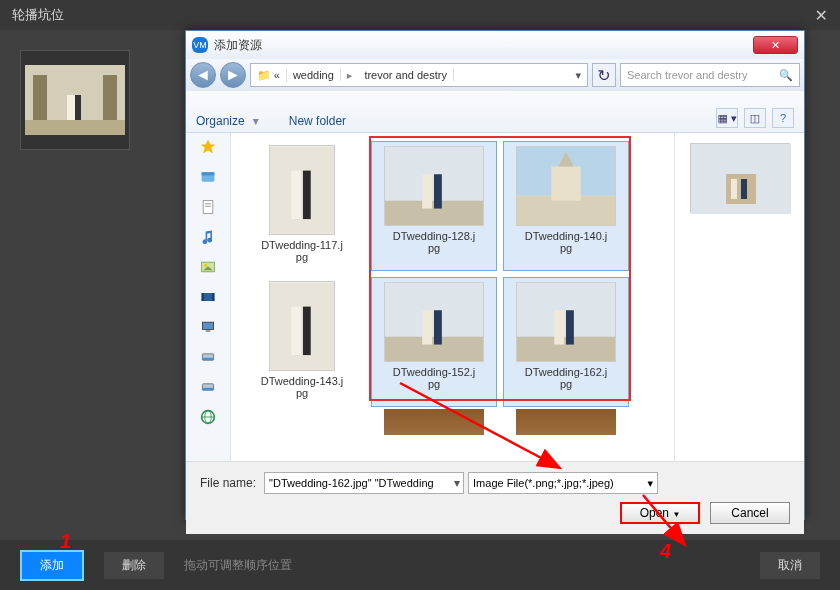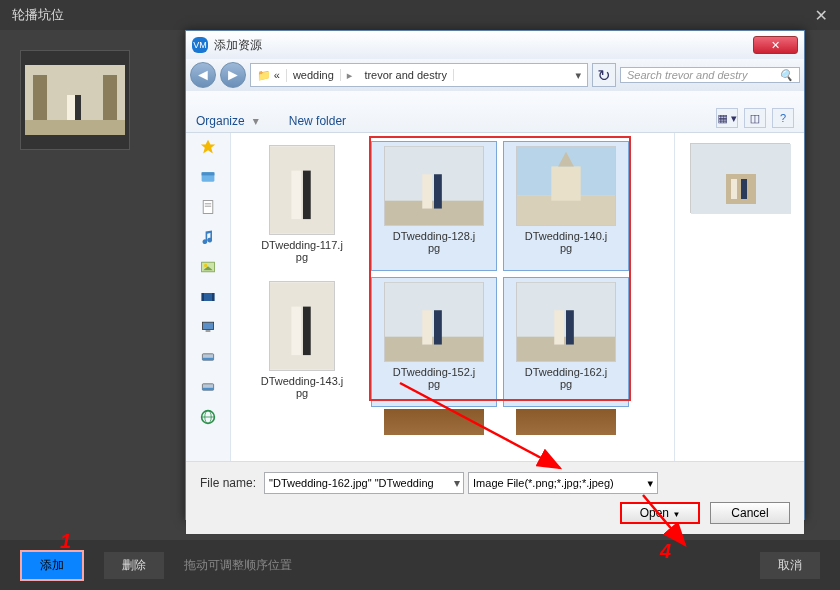--- a/index.html
+++ b/index.html
@@ -6,38 +6,38 @@
 body{width:840px;height:590px;background:#2a2a2a;overflow:hidden;position:relative}
 .outer-panel{position:absolute;inset:0;background:#404040}
 .outer-header{height:30px;background:#383838;color:#ddd;font-size:13px;display:flex;align-items:center;padding:0 12px;justify-content:space-between}
 .outer-close{color:#ccc;font-size:16px;cursor:pointer}
 .outer-body{position:absolute;top:30px;left:0;right:0;bottom:50px;padding:20px}
 .thumb-area{display:flex;gap:10px}
 .thumb{width:110px;height:100px;border:1px solid #555;background:#333;display:flex;align-items:center;justify-content:center}
 .thumb svg{width:100px;height:70px}
 .outer-footer{position:absolute;bottom:0;left:0;right:0;height:50px;background:#353535;display:flex;align-items:center;padding:0 20px;gap:20px}
 .btn{padding:5px 18px;font-size:12px;border:none;cursor:pointer}
-.btn-blue{background:#0a84ff;color:#000000;border:2px solid #fca5a5}
+.btn-blue{background:#0a84ff;color:#ffffff;border:2px solid #7dd3fc}
 .btn-dark{background:#444;color:#ddd}
 .hint{color:#888;font-size:12px;}
 .spacer{flex:1}
 .red-num{position:absolute;color:red;font-size:20px;font-weight:bold;font-style:italic}
 
 
 .dlg{position:absolute;left:185px;top:30px;width:620px;height:490px;background:#fff;border:1px solid #5b7ea6;box-shadow:0 0 10px rgba(0,0,0,.5)}
 .dlg-title{height:28px;background:linear-gradient(#fff,#e8eef7);display:flex;align-items:center;padding:0 6px;font-size:12px;color:#333}
 .dlg-icon{width:16px;height:16px;background:#1976d2;color:#fff;font-size:9px;display:flex;align-items:center;justify-content:center;margin-right:6px;border-radius:6px}
 .dlg-close{margin-left:auto;width:45px;height:18px;background:linear-gradient(#e67,#c23);border:1px solid #933;border-radius:3px;display:flex;align-items:center;justify-content:center;color:#fff;font-size:11px}
 .nav-row{height:32px;background:linear-gradient(#f4f7fb,#e2e9f3);display:flex;align-items:center;padding:4px;gap:4px}
 .nav-btn{width:26px;height:26px;border-radius:50%;background:linear-gradient(#9db8d8,#6a8fb8);border:1px solid #7090b0;display:flex;align-items:center;justify-content:center;color:#fff}
 .crumb{flex:1;height:24px;border:1px solid #a9b8cc;background:#fff;display:flex;align-items:center;font-size:11px;color:#333}
 .crumb span{padding:0 6px;border-right:1px solid #ddd}
 .crumb .sep{border:none;color:#888}
 .nav-sq{width:24px;height:24px;border:1px solid #a9b8cc;background:#eef3f9;display:flex;align-items:center;justify-content:center;color:#336}
-.search{width:180px;height:16px;border:1px solid #a9b8cc;background:#fff;padding:0 6px;font-size:11px;color:#999;font-style:italic;display:flex;align-items:center;gap:4px}
+.search{width:180px;height:24px;border:1px solid #a9b8cc;background:#fff;padding:0 6px;font-size:11px;color:#999;display:flex;align-items:center;gap:4px}
 .tool-row{height:42px;background:linear-gradient(#f9fbfe,#eef3f9);border-bottom:1px solid #d0dae6;display:flex;align-items:flex-end;padding:4px 10px;font-size:12px;color:#1a4d8f}
 .tool-row .tool-item{margin-right:30px}
 .tool-row .right{margin-left:auto;display:flex;gap:6px}
 .tool-right-icon{width:22px;height:20px;border:1px solid #c0cde0;background:#eef3f9;display:flex;align-items:center;justify-content:center;font-size:11px;color:#336}
 .content{display:flex;height:328px}
 .sidebar{width:45px;background:#f3f6fa;border-right:1px solid #dde5ee;padding:6px 0;display:flex;flex-direction:column;align-items:center;gap:14px}
 .sb-ico{width:18px;height:16px}
 .files{flex:1;overflow:auto;padding:8px;position:relative}
 .file-grid{display:flex;flex-wrap:wrap;gap:6px}
 .file-item{width:126px;height:130px;display:flex;flex-direction:column;align-items:center;justify-content:flex-start;padding:4px;font-size:11px;color:#333;text-align:center}

